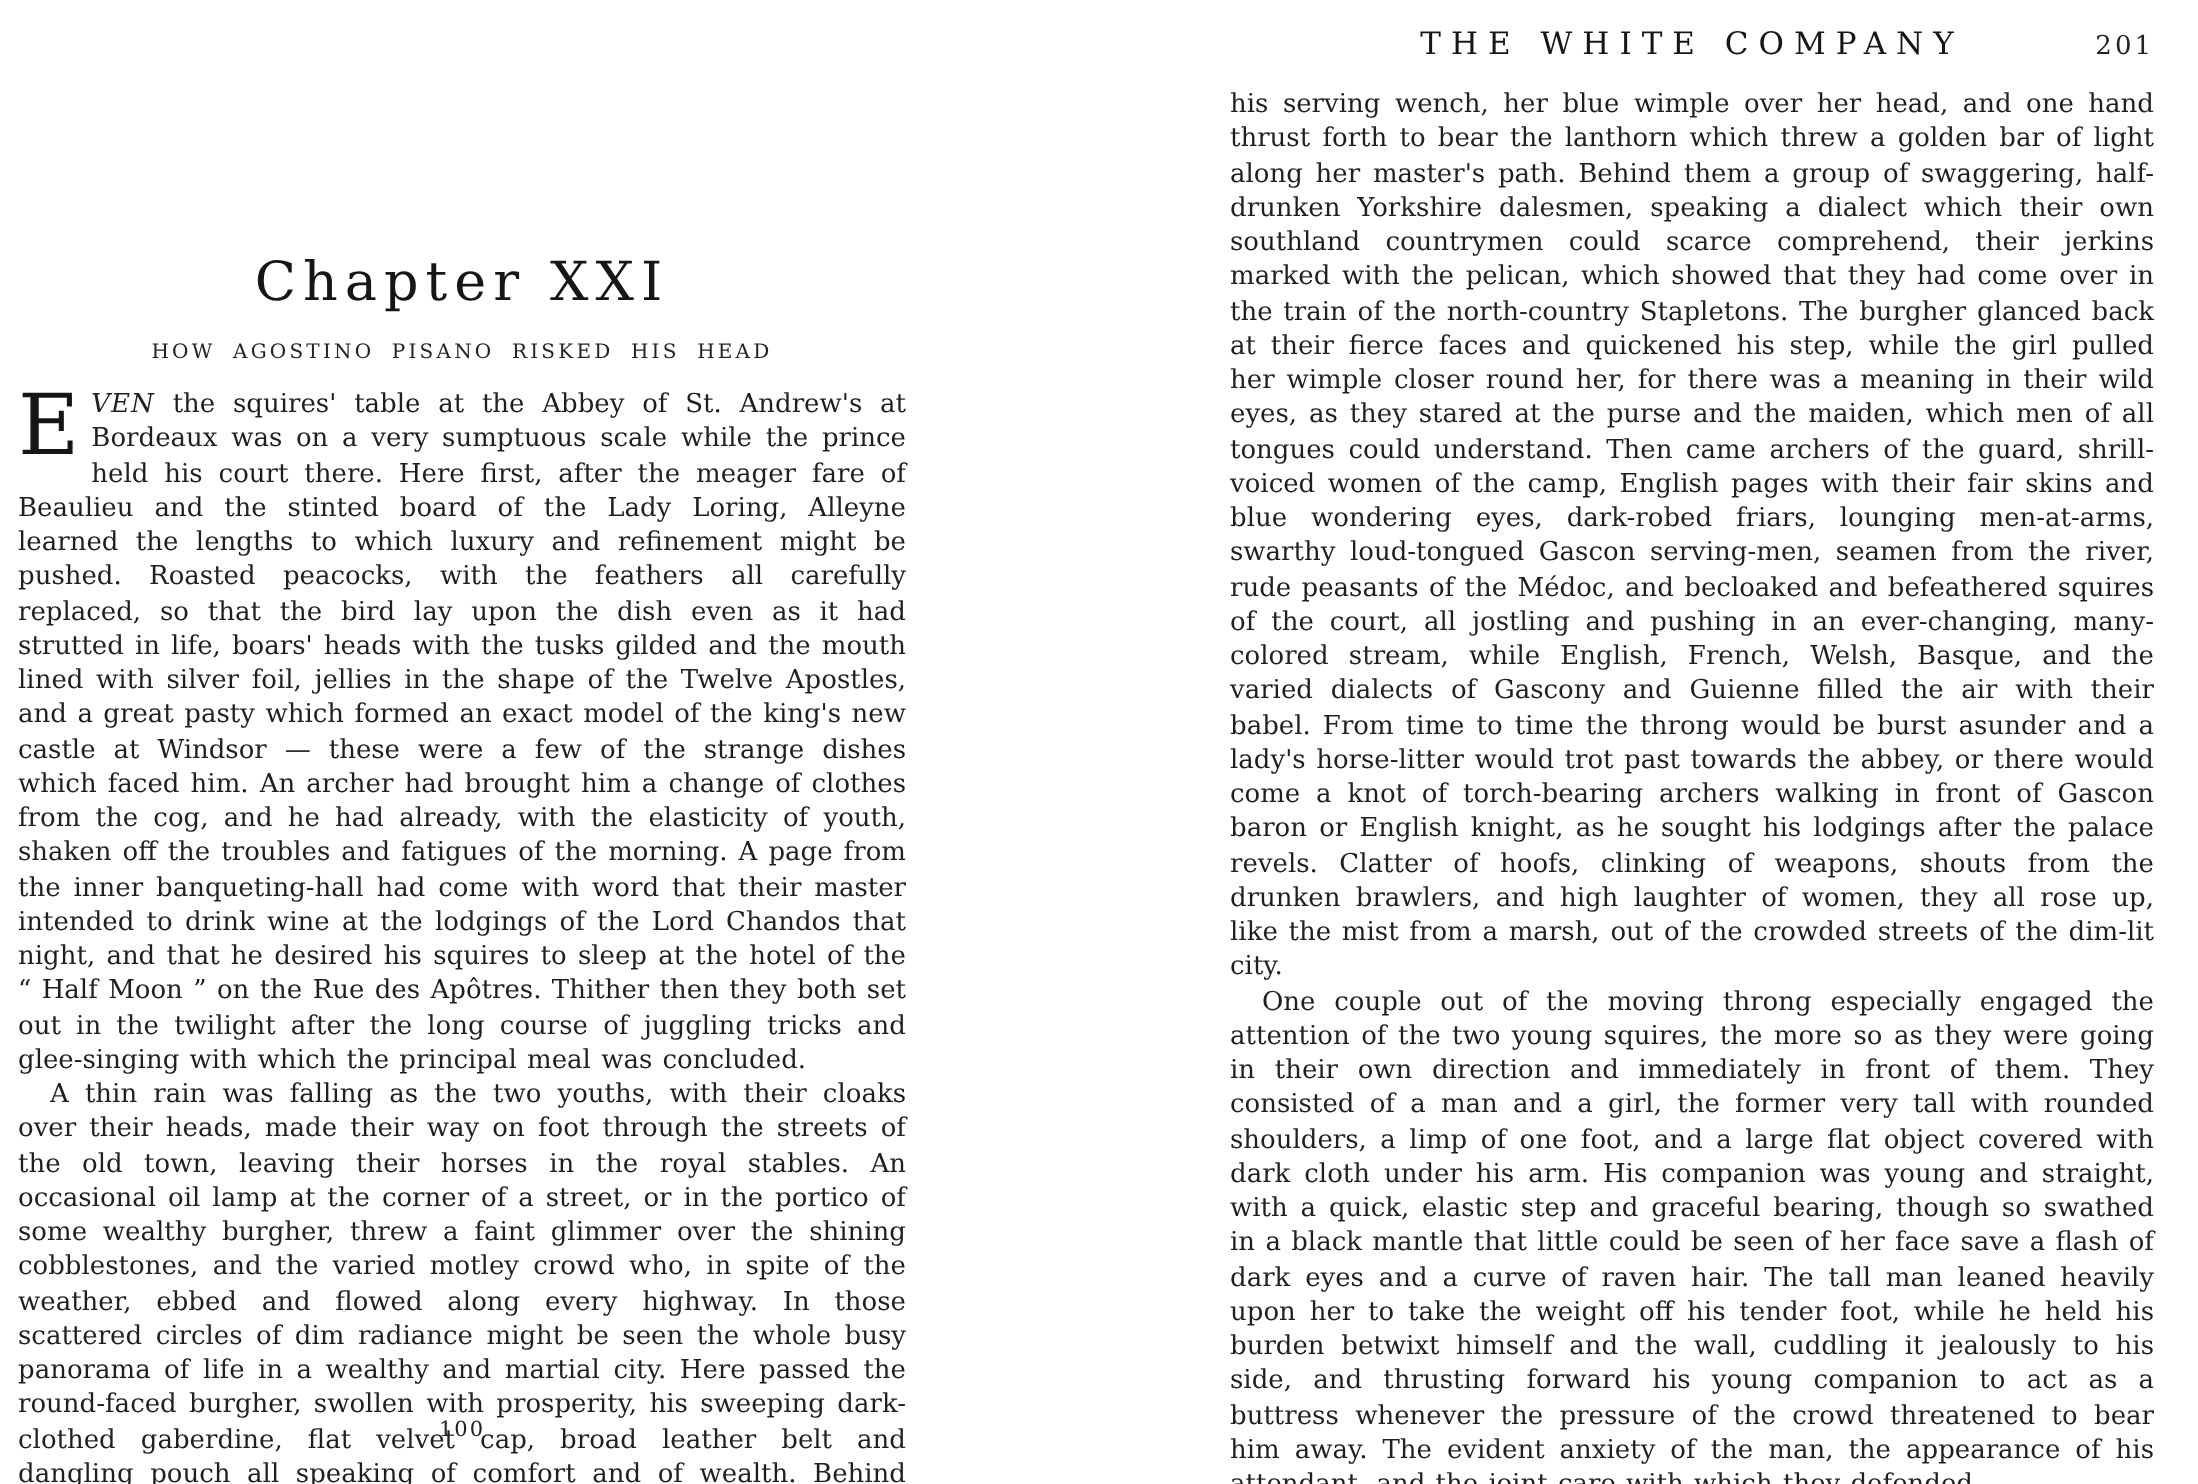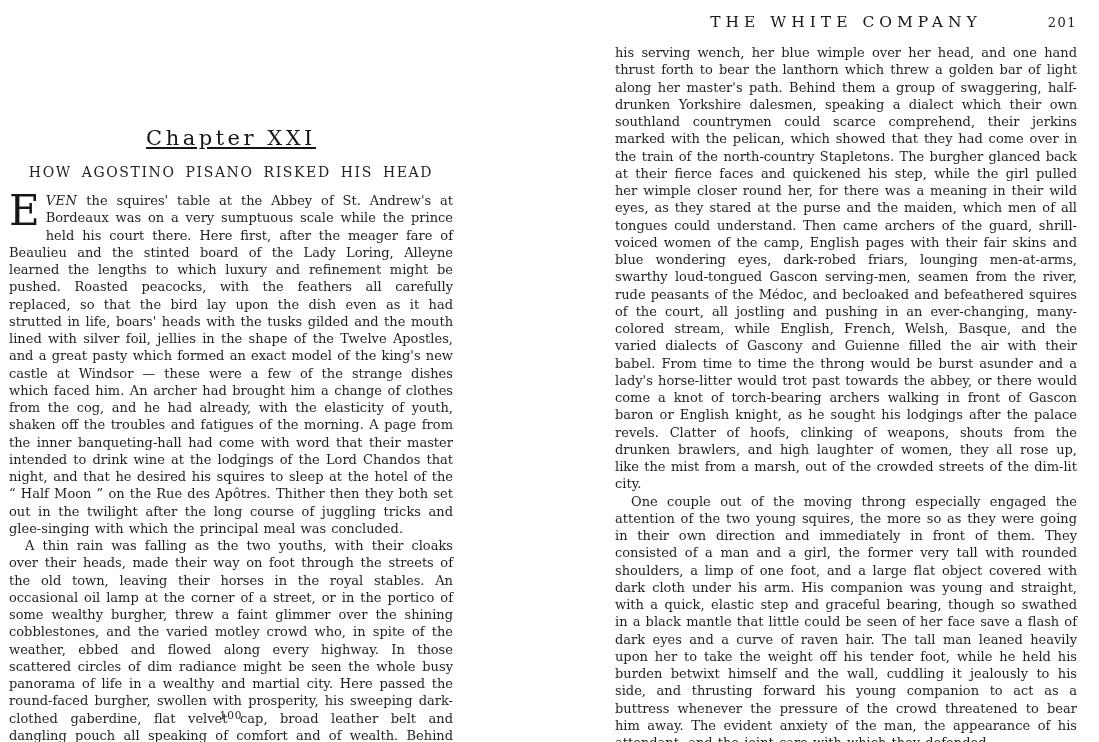--- a/index.html
+++ b/index.html
@@ -16,30 +16,29 @@
     font-family: "DejaVu Serif", "Liberation Serif", serif;
     overflow: hidden;
   }
   .page { position: absolute; top: 0; }
   .page.left  { left: 9px;   width: 444px; height: 742px; }
   .page.right { left: 615px; width: 462px; height: 742px; }
 
   .chapter-title {
     margin: 126px 0 0 0;
     text-align: center;
-    font-size: 21px;
+    font-size: 27px;
     font-weight: normal;
     letter-spacing: 3.5px;
     color: #161616;
-    text-decoration: underline;
   }
   .chapter-subtitle {
     margin: 14px 0 0 0;
     text-align: center;
-    font-size: 14px;
+    font-size: 10px;
     font-weight: normal;
     letter-spacing: 1.6px;
     word-spacing: 4px;
     color: #222;
   }
 
   .body-text {
     font-size: 13px;
     line-height: 17.25px;
     text-align: justify;

